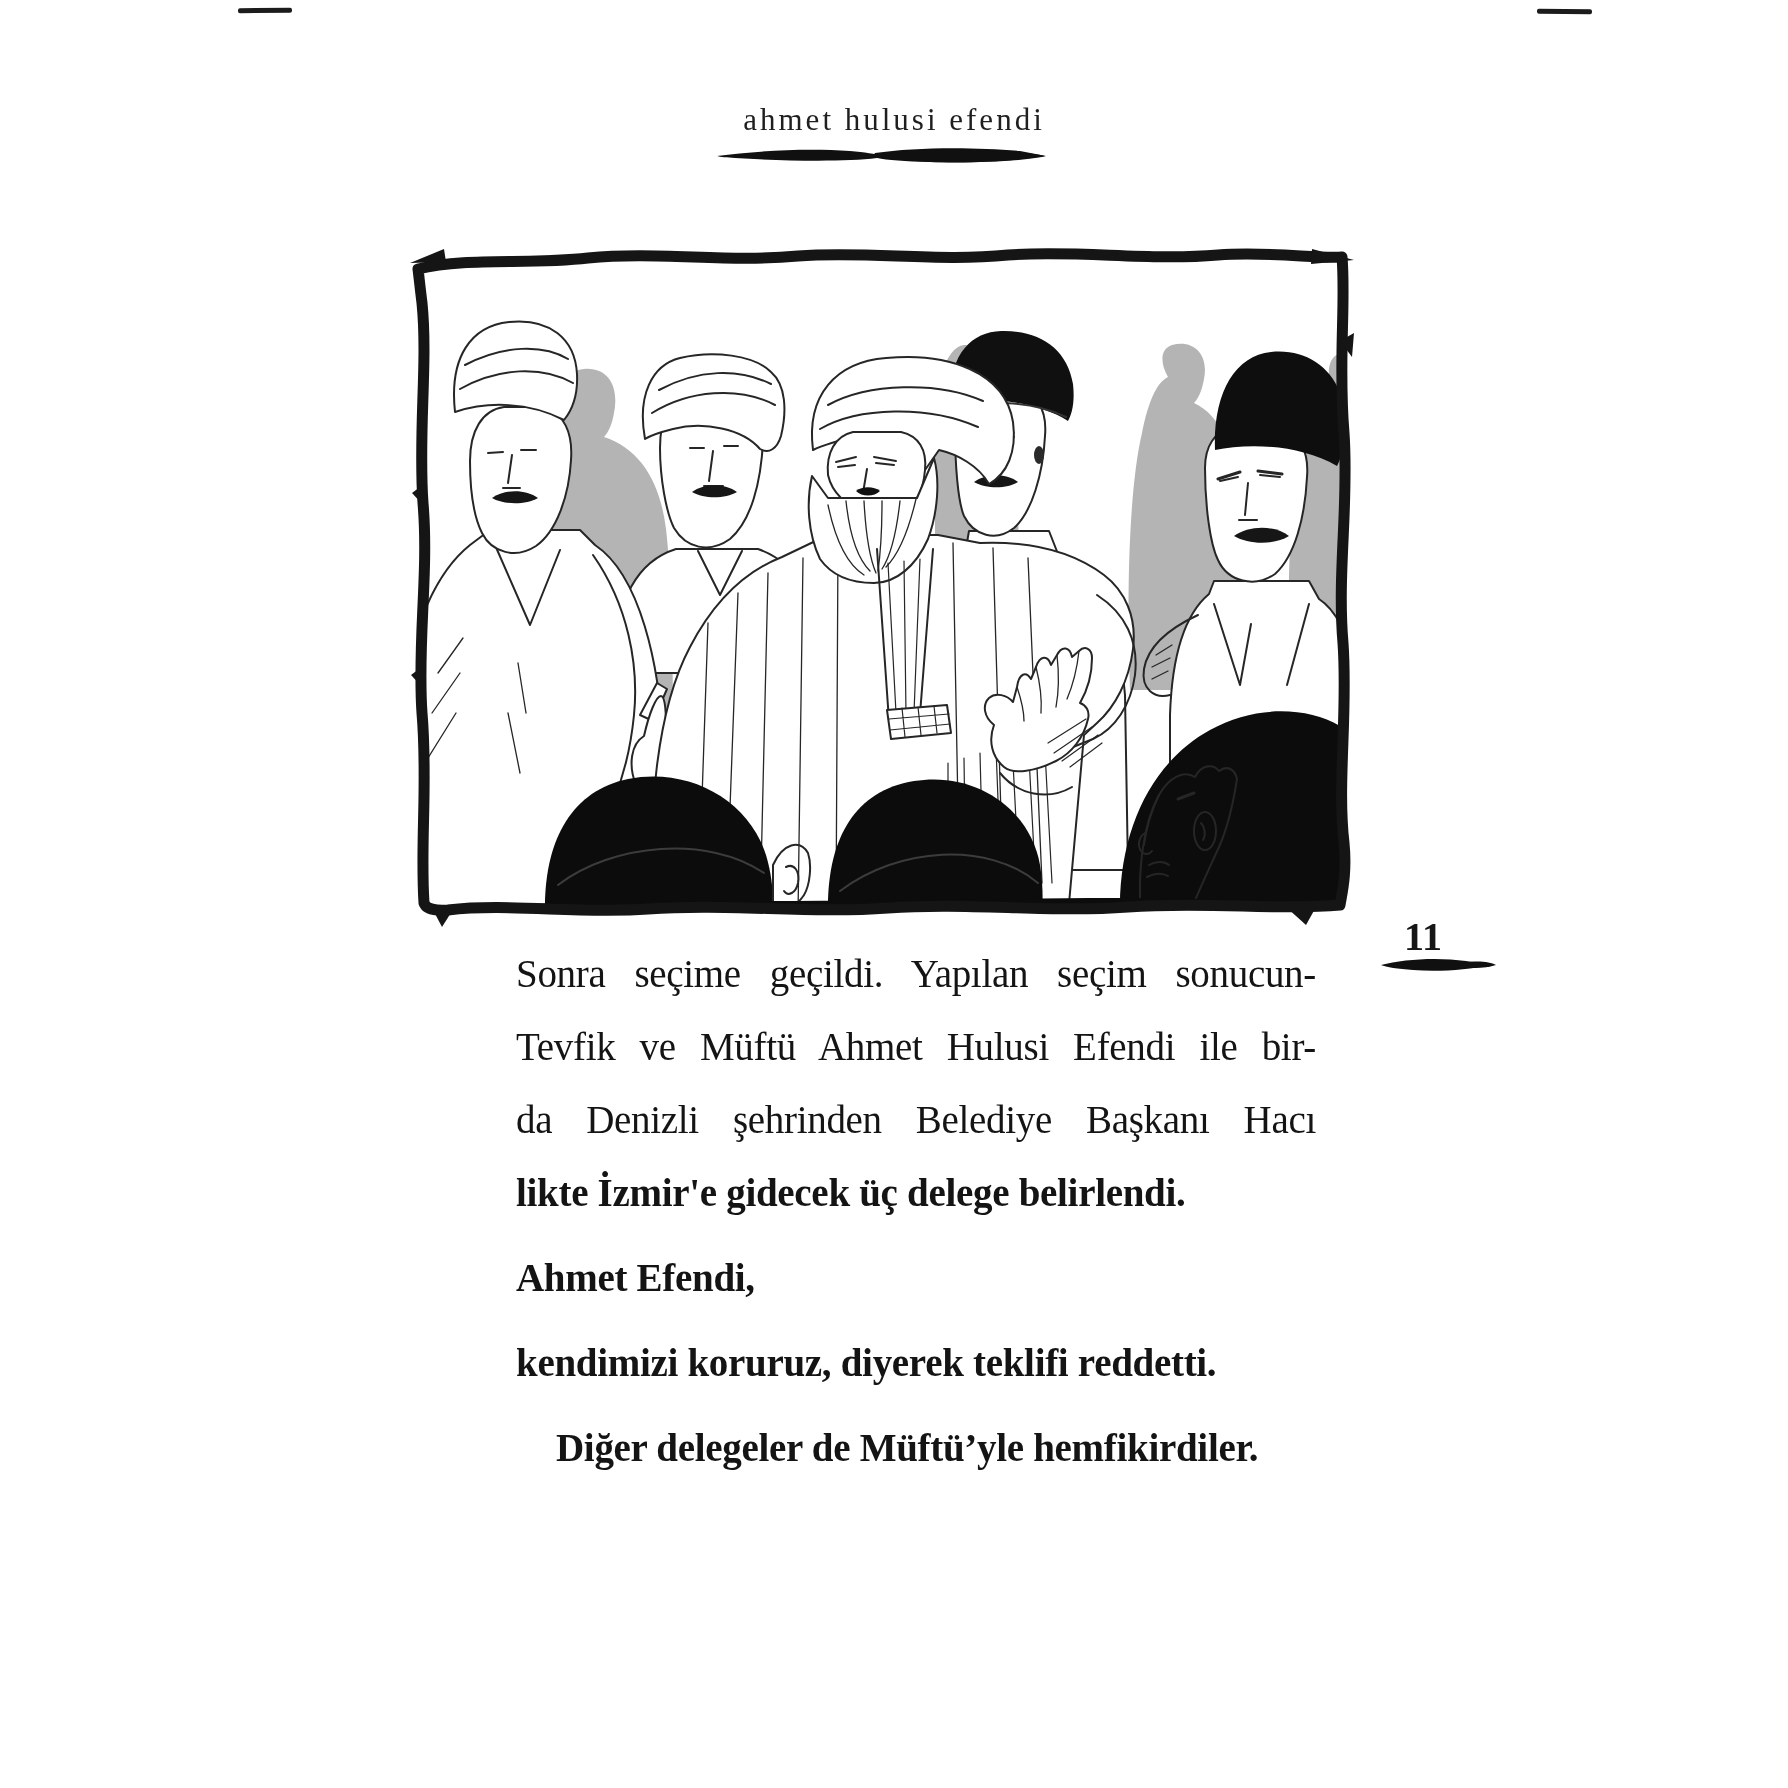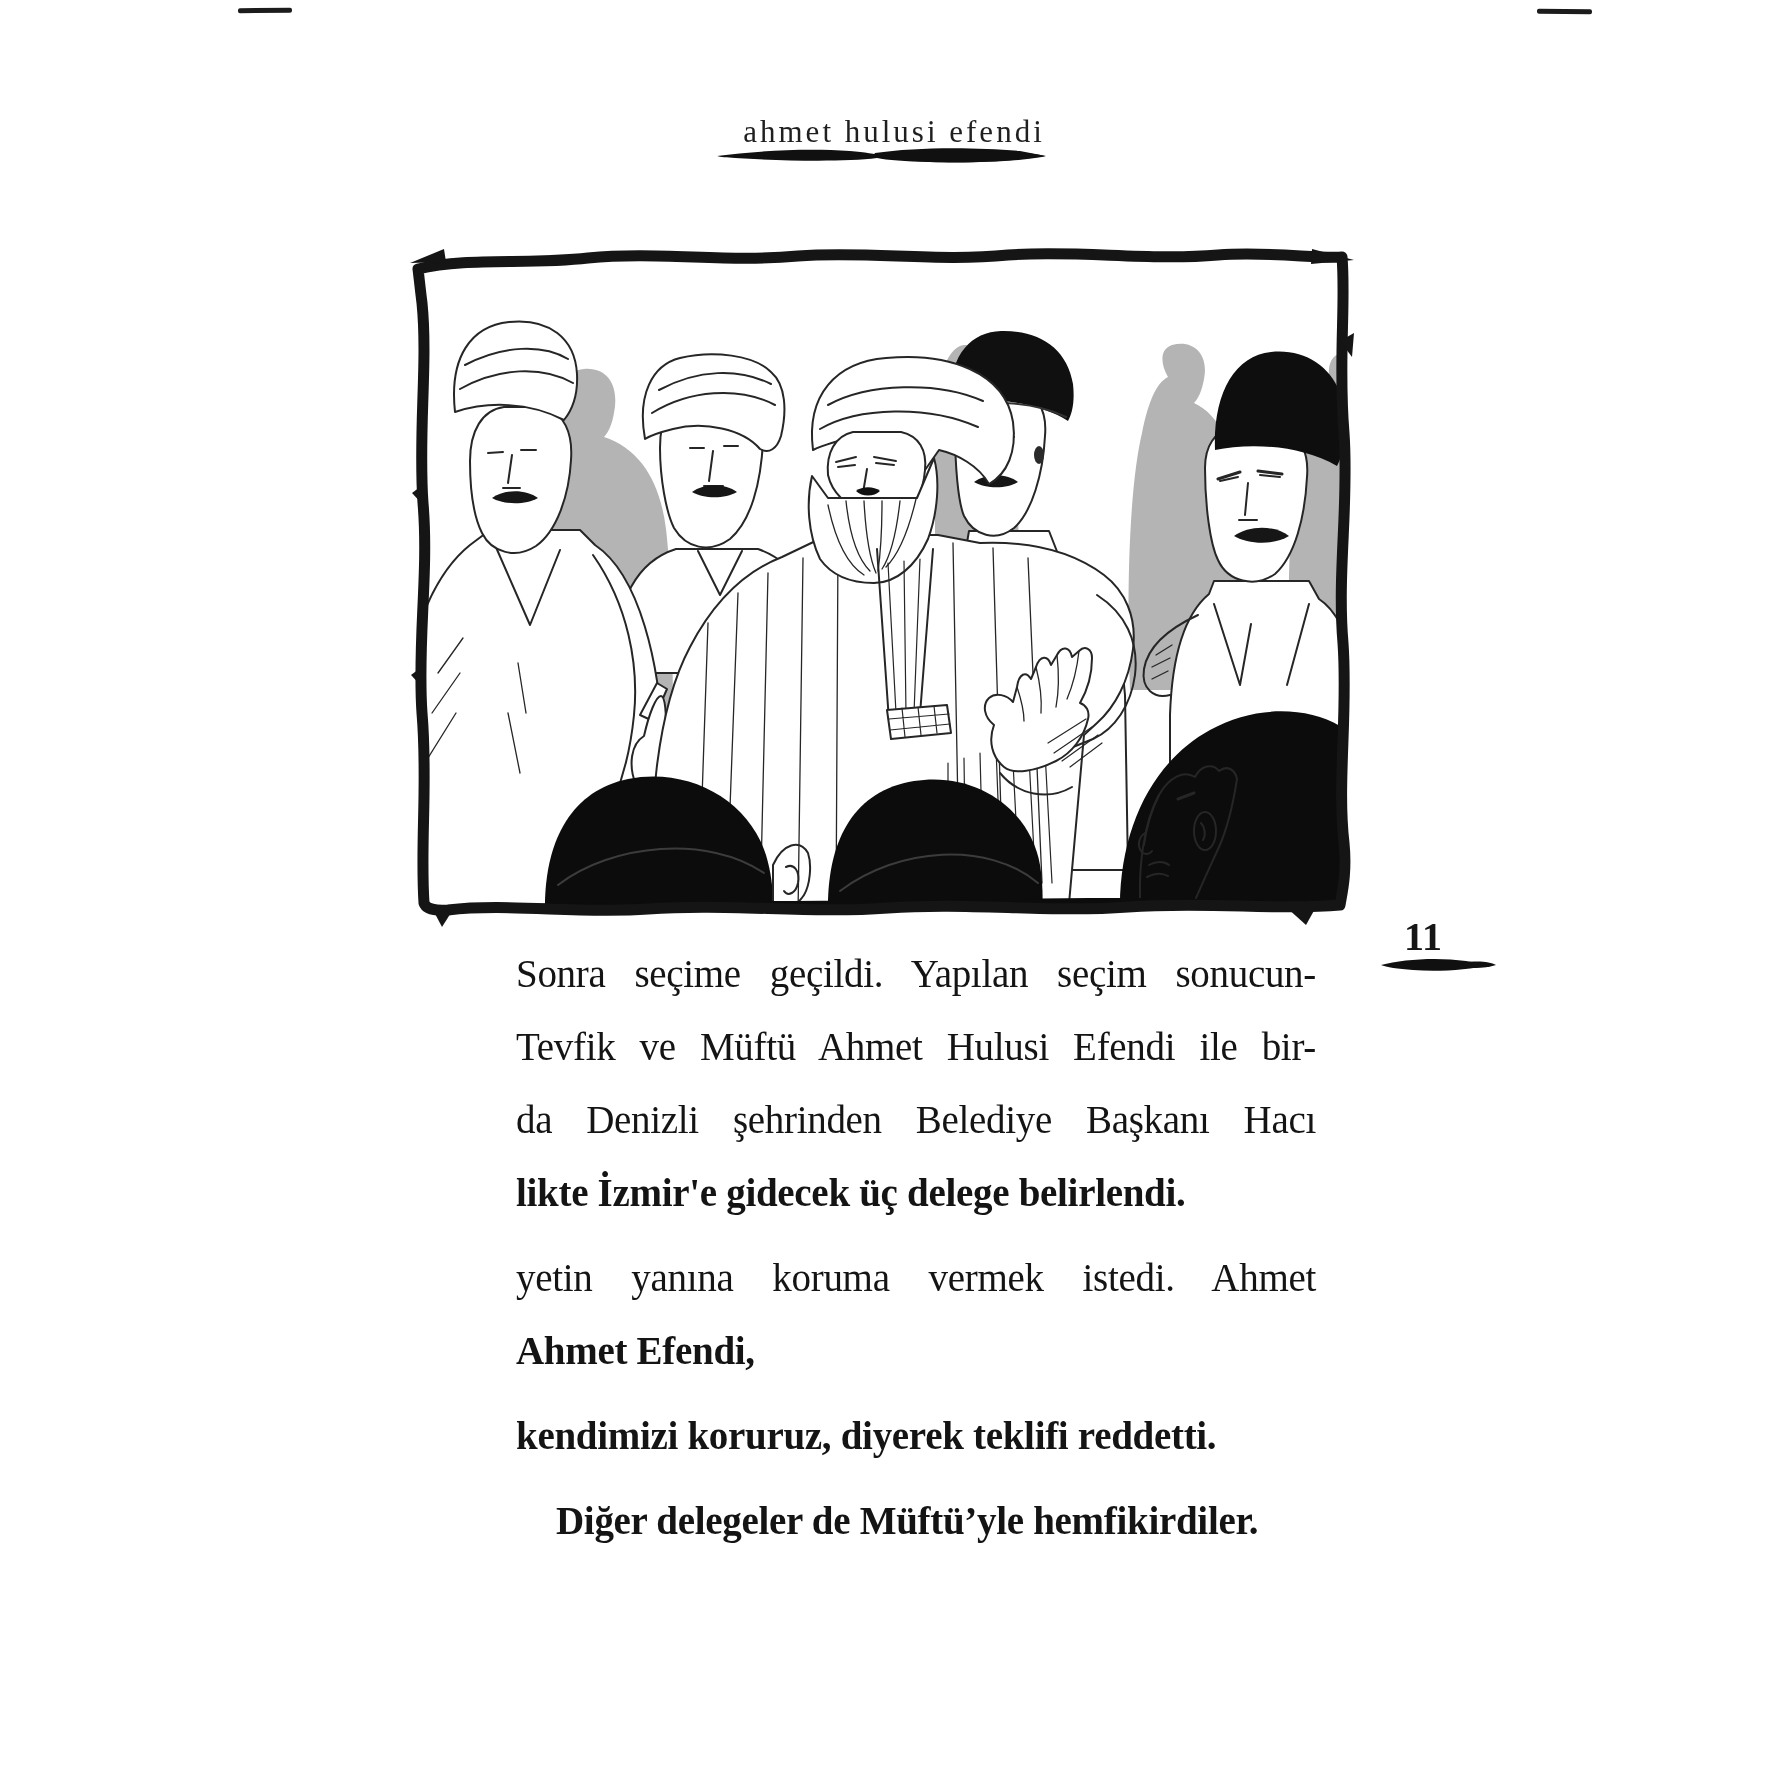--- a/index.html
+++ b/index.html
@@ -5,21 +5,21 @@
   html,body{margin:0;padding:0;}
   body{
     width:1788px;height:1788px;position:relative;background:#ffffff;
     font-family:"Liberation Serif", serif;color:#161616;overflow:hidden;
   }
   .corner-dash{position:absolute;height:5px;background:#1c1c1c;border-radius:2px;}
   #dash-left{left:238px;top:8px;width:54px;transform:skewY(-.6deg);}
   #dash-right{left:1537px;top:9px;width:55px;transform:skewY(.6deg);}
 
   .book-header{
-    position:absolute;top:116px;left:0;width:1788px;text-align:center;
+    position:absolute;top:104px;left:0;width:1788px;text-align:center;
     font-size:31px;letter-spacing:3px;color:#1f1f1f;line-height:1;
   }
   .header-stroke{position:absolute;left:715px;top:144px;width:335px;height:22px;}
 
   .illustration{position:absolute;left:408px;top:243px;width:950px;height:685px;}
 
   .page-number{
     position:absolute;left:1393px;top:917px;width:60px;text-align:center;
     font-size:40px;line-height:1;color:#161616;font-weight:bold;
   }
@@ -175,21 +175,20 @@
 </svg>
 
 <div class="body-text">
     <div class="para">
       <div class="line">Sonra seçime geçildi. Yapılan seçim sonucun-</div>
       <div class="line">Tevfik ve Müftü Ahmet Hulusi Efendi ile bir-</div>
       <div class="line">da Denizli şehrinden Belediye Başkanı Hacı</div>
       <div class="line lastline">likte İzmir'e gidecek üç delege belirlendi.</div>
     </div>
     <div class="para">
-      <div class="line">yetin yanına koruma vermek istedi. Ahmet</div>
       <div class="line lastline">Ahmet Efendi,</div>
     </div>
     <div class="para">
       <div class="line lastline">kendimizi koruruz, diyerek teklifi reddetti.</div>
     </div>
     <div class="para">
       <div class="line indent lastline">Diğer delegeler de Müftü’yle hemfikirdiler.</div>
     </div>
   </div>
 

